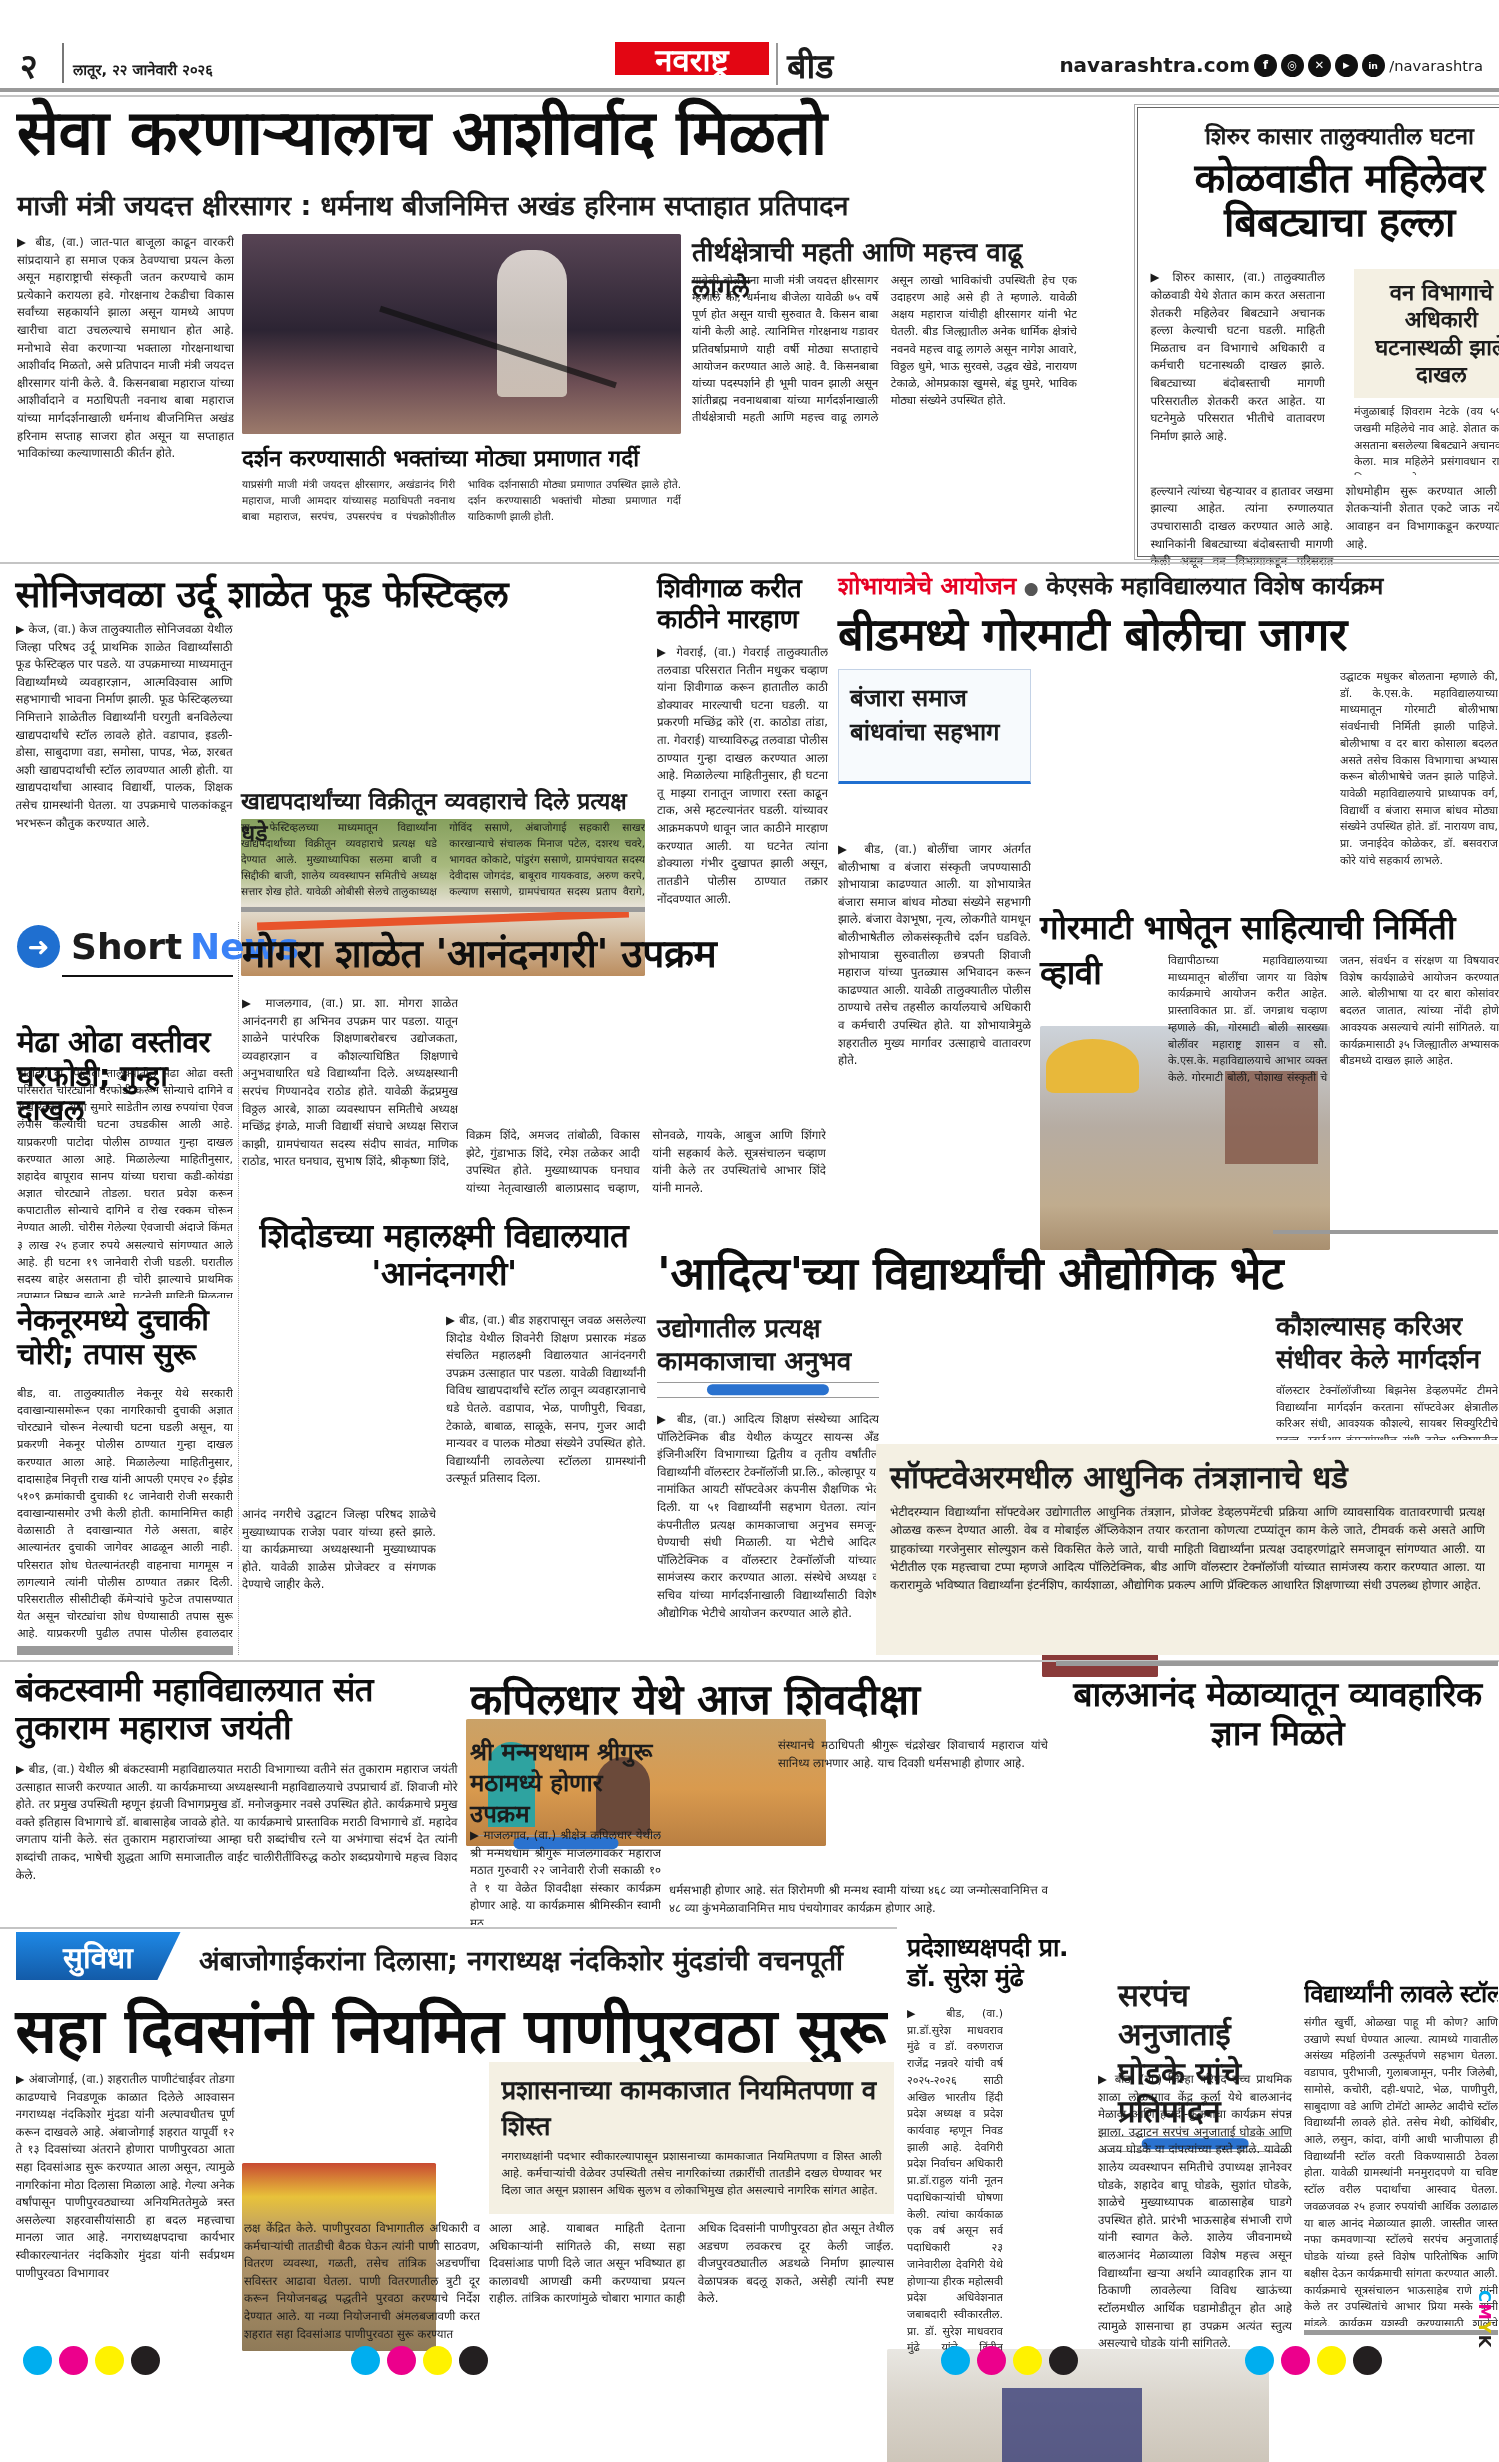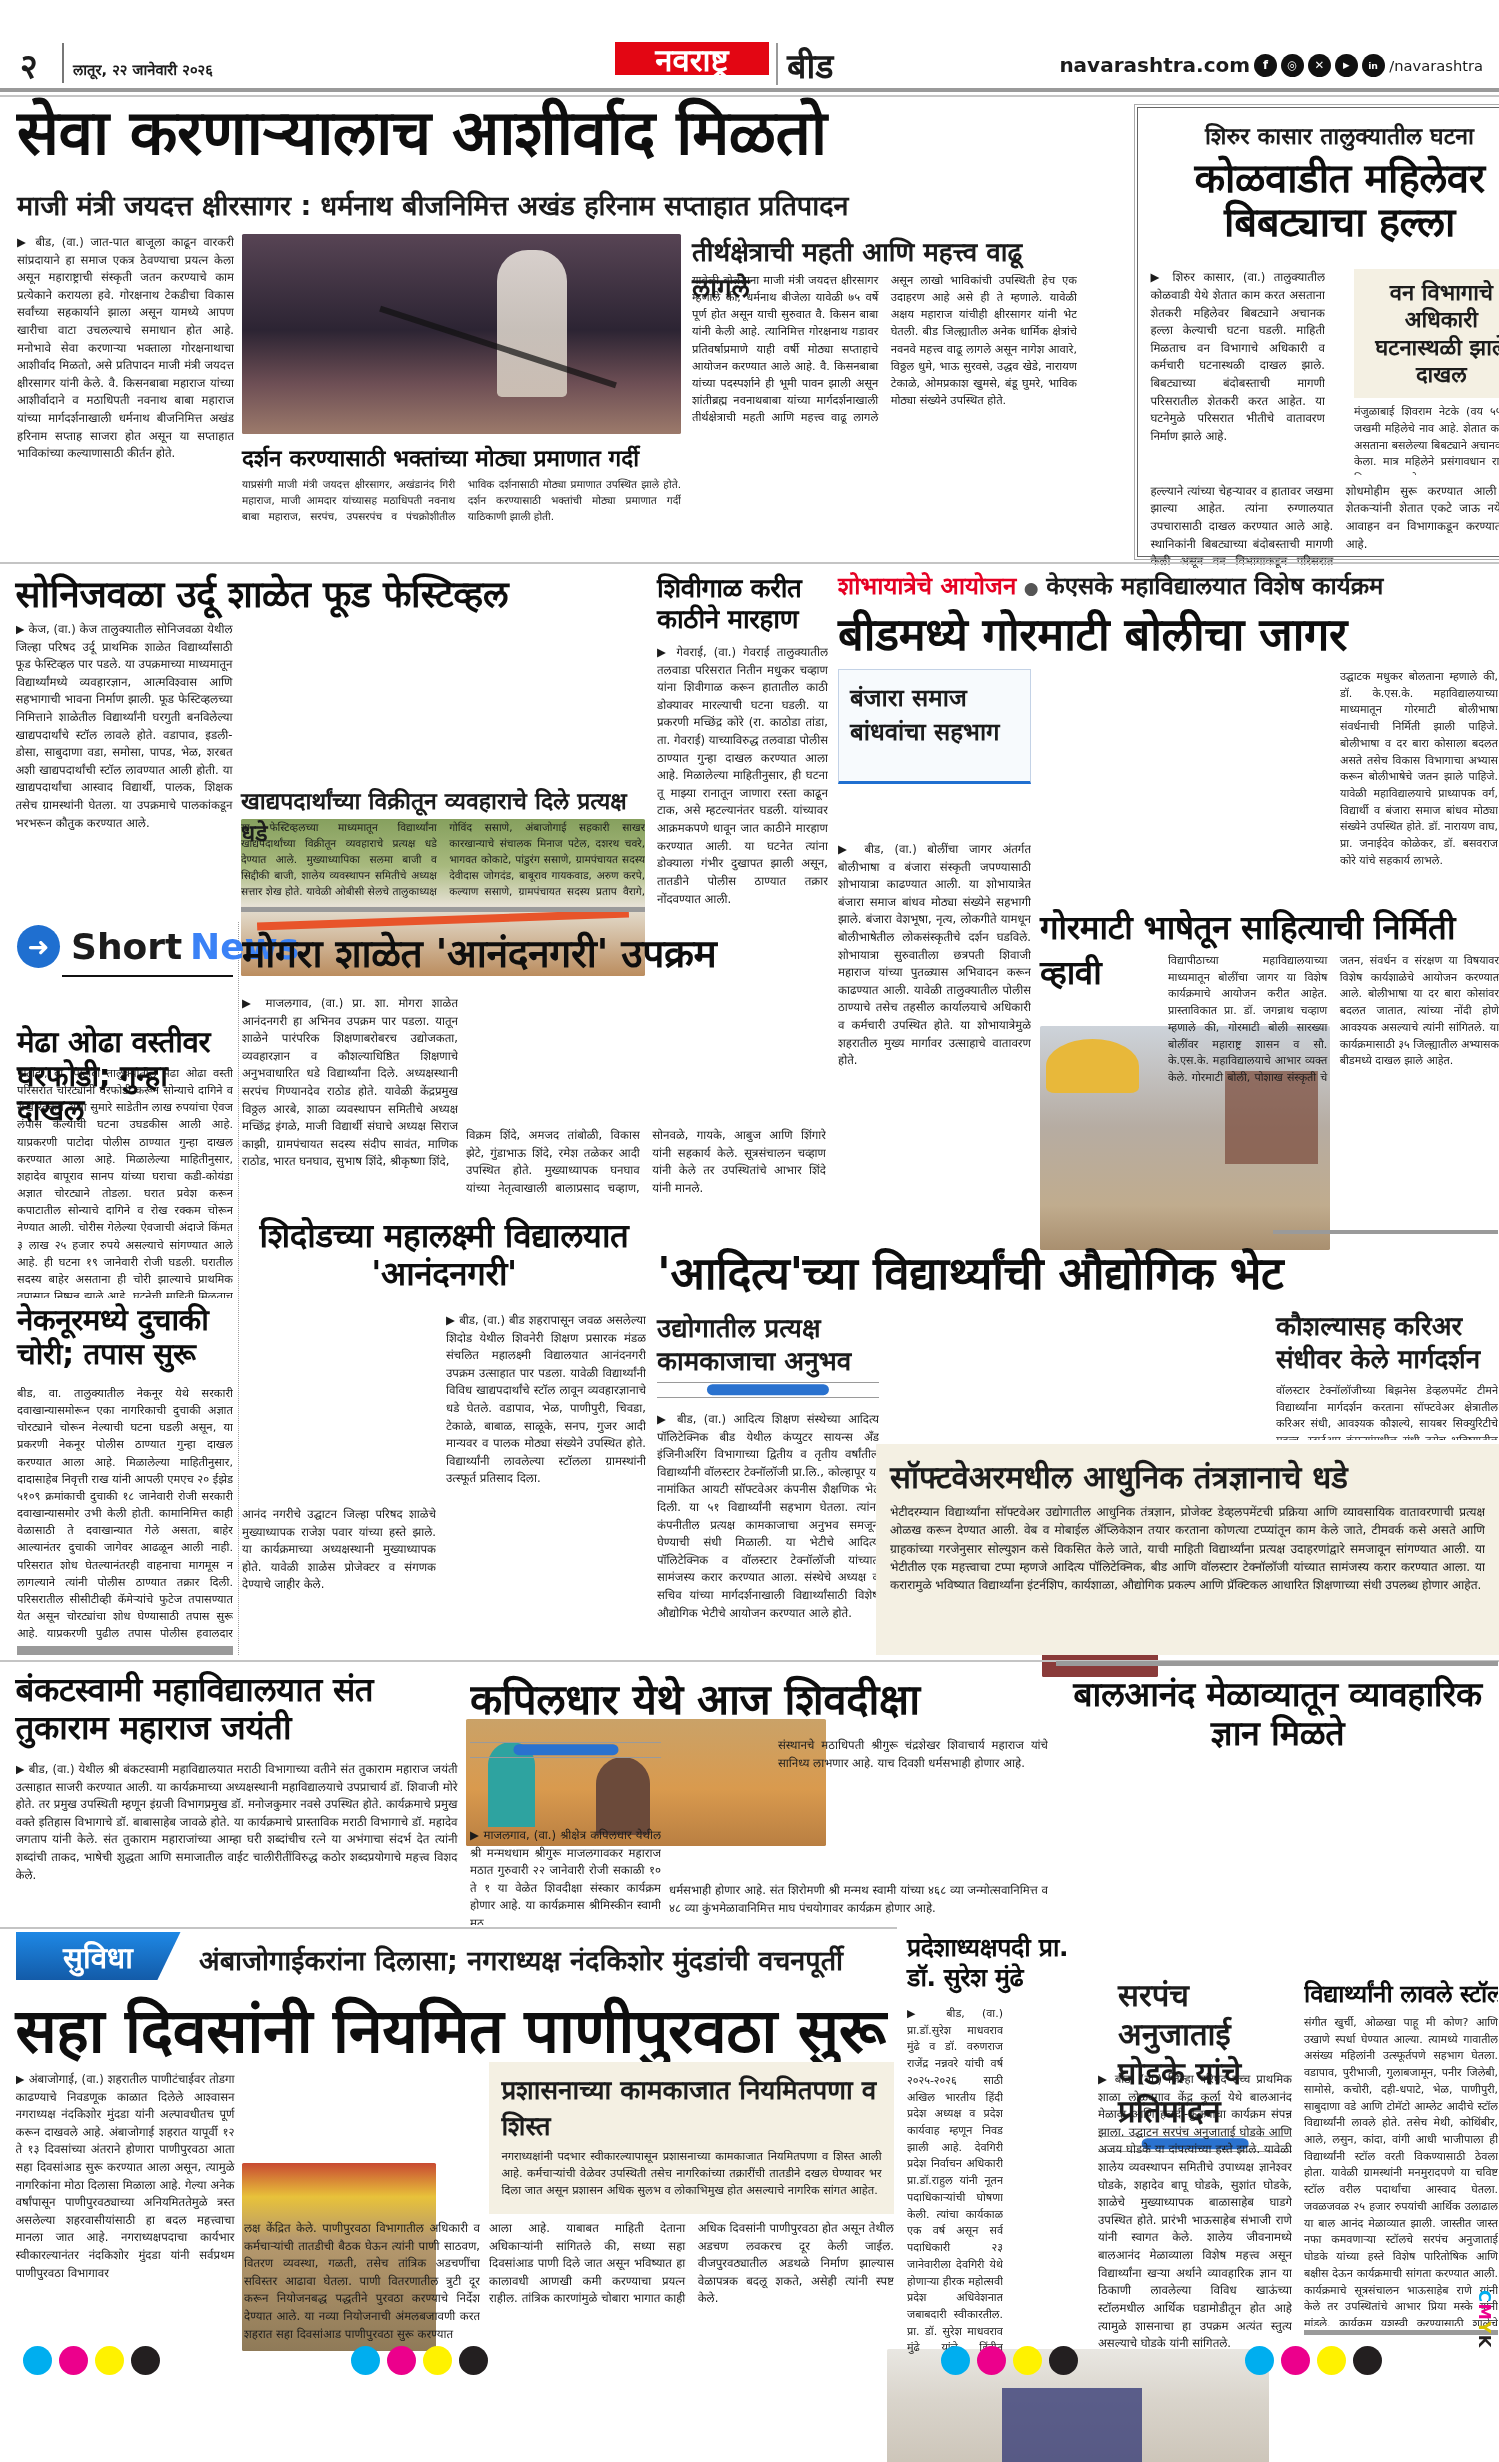--- a/index.html
+++ b/index.html
@@ -170,20 +170,21 @@
   </div>
 
   <div class="abs thinrule" style="left:0;top:1660px;width:1500px;height:2.3px;"></div>
   <div class="abs rule" style="left:1056px;top:1661px;width:442px;height:5.4px;"></div>
 
   <div class="abs hl" style="left:15.5px;top:1671px;width:442px;font-size:33px;line-height:1.15;">बंकटस्वामी महाविद्यालयात संत तुकाराम महाराज जयंती</div>
   <div class="abs body" style="left:15.5px;top:1761px;width:442px;height:159px;">▶  बीड, (वा.)  येथील श्री बंकटस्वामी महाविद्यालयात मराठी विभागाच्या वतीने संत तुकाराम महाराज जयंती उत्साहात साजरी करण्यात आली. या कार्यक्रमाच्या अध्यक्षस्थानी महाविद्यालयाचे उपप्राचार्य डॉ. शिवाजी मोरे होते. तर प्रमुख उपस्थिती म्हणून इंग्रजी विभागप्रमुख डॉ. मनोजकुमार नवसे उपस्थित होते. कार्यक्रमाचे प्रमुख वक्ते इतिहास विभागाचे डॉ. बाबासाहेब जावळे होते. या कार्यक्रमाचे प्रास्ताविक मराठी विभागाचे डॉ. महादेव जगताप यांनी केले. संत तुकाराम महाराजांच्या आम्हा घरी शब्दांचीच रत्ने या अभंगाचा संदर्भ देत त्यांनी शब्दांची ताकद, भाषेची शुद्धता आणि समाजातील वाईट चालीरीतींविरुद्ध कठोर शब्दप्रयोगाचे महत्त्व विशद केले.</div>
 
   <div class="abs hl" style="left:470px;top:1669px;width:578px;font-size:42px;white-space:nowrap;overflow:hidden;">कपिलधार येथे आज शिवदीक्षा</div>
   <div class="abs" style="left:470px;top:1737px;width:191px;">
+    <div class="b" style="font-size:24px;line-height:1.3;">श्री मन्मथधाम श्रीगुरू मठामध्ये होणार उपक्रम</div>
     <div class="pillwrap">
         <span class="pill"></span>
       </div>
   </div>
   <div class="abs body" style="left:470px;top:1827px;width:191px;height:98px;">▶  माजलगाव, (वा.)  श्रीक्षेत्र कपिलधार येथील श्री मन्मथधाम श्रीगुरू माजलगावकर महाराज मठात गुरुवारी २२ जानेवारी रोजी सकाळी १० ते १ या वेळेत शिवदीक्षा संस्कार कार्यक्रम होणार आहे. या कार्यक्रमास श्रीमिस्कीन स्वामी मठ</div>
 
   <div class="abs body" style="left:778px;top:1737px;width:270px;height:138px;">संस्थानचे मठाधिपती श्रीगुरू चंद्रशेखर शिवाचार्य महाराज यांचे सानिध्य लाभणार आहे. याच दिवशी धर्मसभाही होणार आहे.</div>
   <div class="abs body" style="left:669px;top:1882px;width:379px;height:45px;">धर्मसभाही होणार आहे. संत शिरोमणी श्री मन्मथ स्वामी यांच्या ४६८ व्या जन्मोत्सवानिमित्त व ४८ व्या कुंभमेळावानिमित्त माघ पंचयोगावर कार्यक्रम होणार आहे.</div>
 
   <div class="abs hl ctr" style="left:1057px;top:1675px;width:441px;font-size:34px;line-height:1.15;">बालआनंद मेळाव्यातून व्यावहारिक ज्ञान मिळते</div>

